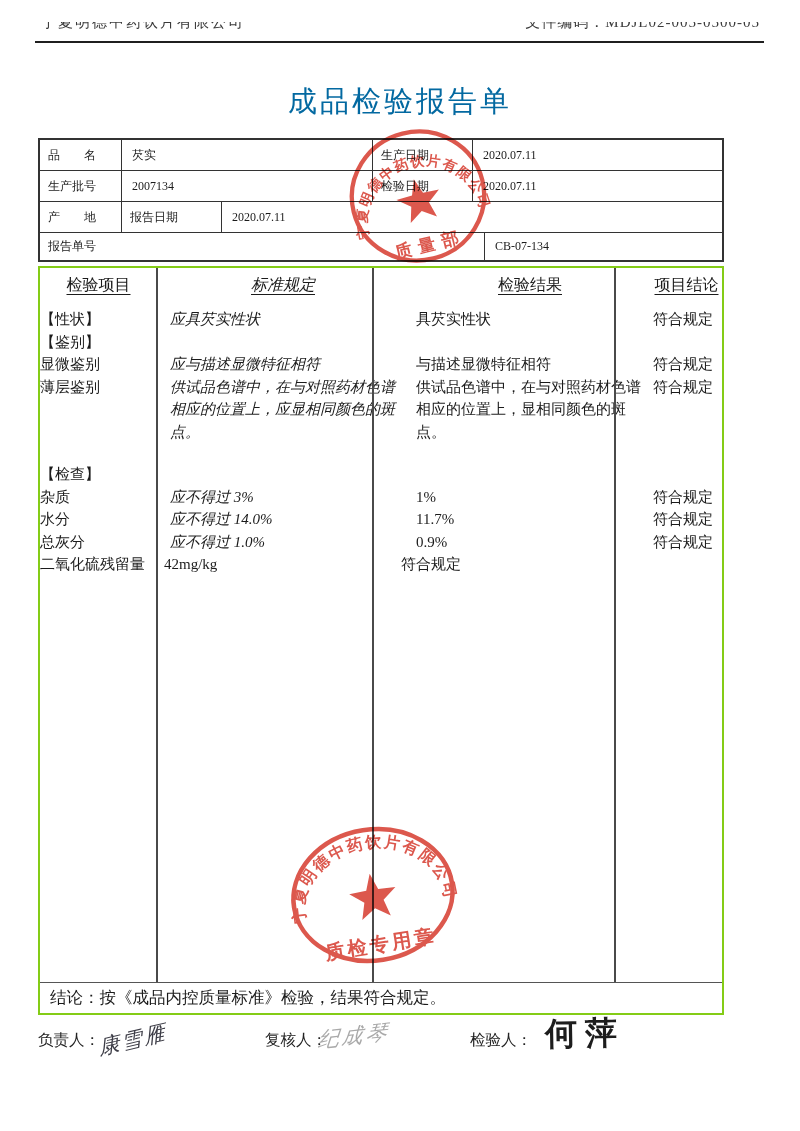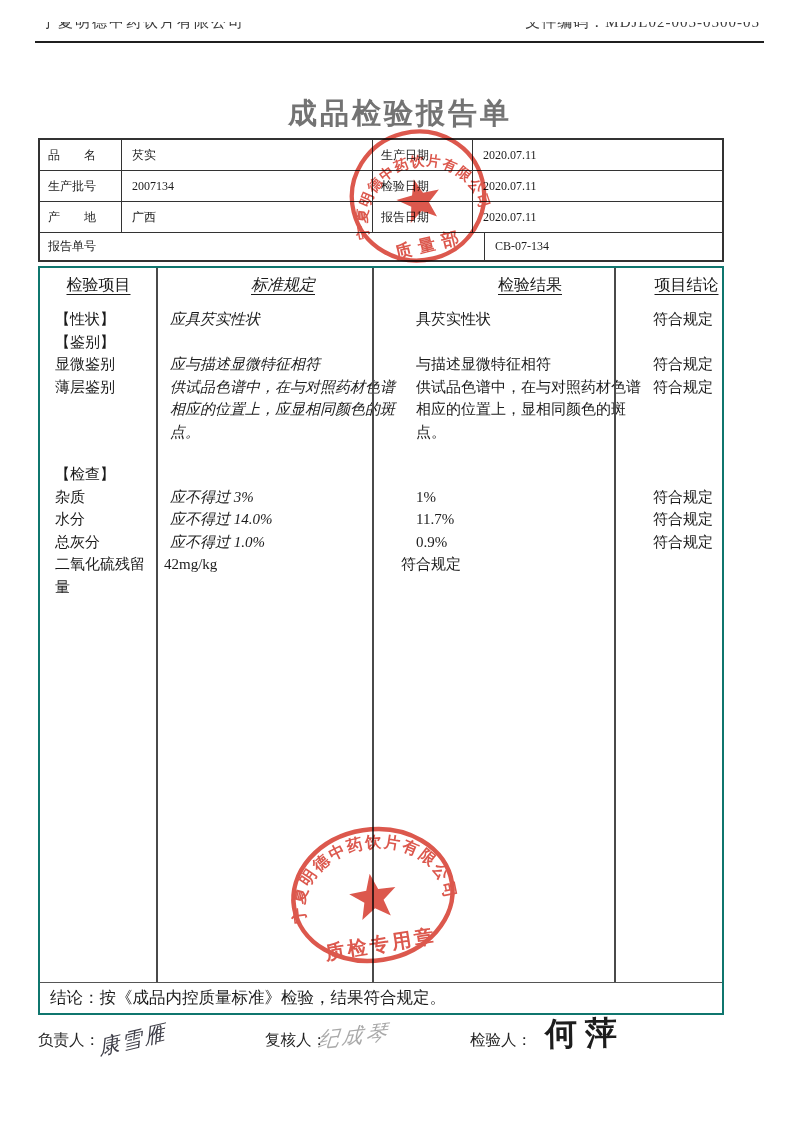--- a/index.html
+++ b/index.html
@@ -13,45 +13,45 @@
   
   .page-header { position:absolute; left:35px; right:36px; top:0; height:43px; border-bottom:2px solid #1f1f1f; }
   .page-header .clip { position:absolute; left:0; right:0; top:22px; height:19px; overflow:hidden; }
   .page-header .hl, .page-header .hr {
     position:absolute; top:-9px; font-size:15px; color:#3a3a3a; letter-spacing:2px; white-space:nowrap;
   }
   .page-header .hl { left:6px; }
   .page-header .hr { right:4px; letter-spacing:1px; }
 
   
-  .doc-title { position:absolute; top:94px; left:0; width:100%; text-align:center;
-    font-size:29px; font-weight:bold; letter-spacing:3px; color:#737373; }
+  .doc-title { position:absolute; top:82px; left:0; width:100%; text-align:center;
+    font-size:29px; font-weight:normal; letter-spacing:3px; color:#0369a1; }
 
   
   .info-table { position:absolute; left:38px; top:138px; width:686px; border:2px solid #333; font-size:12px; }
   .irow { display:flex; align-items:center; border-bottom:1.5px solid #333; height:31px; }
   .irow:last-child { border-bottom:none; height:27px; }
   .il1 { width:82px;  padding-left:8px;  border-right:1.5px solid #333; height:100%; display:flex; align-items:center; }
   .iv1 { width:251px; padding-left:10px; border-right:1.5px solid #333; height:100%; display:flex; align-items:center; }
   .il2 { width:100px; padding-left:8px;  border-right:1.5px solid #333; height:100%; display:flex; align-items:center; }
   .iv2 { flex:1; padding-left:10px; }
   .il-full { width:445px; padding-left:8px; border-right:1.5px solid #333; height:100%; display:flex; align-items:center; }
 
   
-  .main-table { position:absolute; left:38px; top:266px; width:686px; border:2px solid #0f766e; }
+  .main-table { position:absolute; left:38px; top:266px; width:686px; border:2px solid #84cc16; }
   .grid-area { position:relative; height:714px; }
   .vdiv { position:absolute; top:0; bottom:0; width:1.5px; background:#4a4a4a; }
   .vdiv.d1 { left:116px; } .vdiv.d2 { left:332px; } .vdiv.d3 { left:574px; }
   .thead-row { display:flex; height:34px; align-items:center; font-size:16px; }
   .thc { text-align:center; }
   .thc span { text-decoration:underline; text-underline-offset:4px; }
   .c1 { width:117px; } .c2 { width:252px;font-style:italic; } .c3 { width:242px; } .c4 { flex:1; }
   .tbody { padding-top:6px; font-size:15px; line-height:22.5px; }
   .vrow { display:flex; align-items:flex-start; min-height:21px; }
-  .vrow .c1 { padding-left:15px; }
+  .vrow .c1 { padding-left:0; }
   .vrow .c2 { padding-left:13px; padding-right:4px; }
   .vrow .c3 { padding-left:7px;  padding-right:4px; }
   .vrow .c4 { padding-left:2px; }
   .vrow.spacer { min-height:20px; }
   .conclusion-row { border-top:1.5px solid #555; height:31px; display:flex; align-items:center;
     padding-left:10px; font-size:16.5px; }
 
   
   .sign-row { position:absolute; left:0; top:1020px; width:100%; height:70px; font-size:15.5px; color:#222; }
   .slabel { position:absolute; top:10px; }
@@ -91,21 +91,20 @@
       <div class="iv2">2020.07.11</div>
     </div>
     <div class="irow">
       <div class="il1">生产批号</div>
       <div class="iv1">2007134</div>
       <div class="il2">检验日期</div>
       <div class="iv2">2020.07.11</div>
     </div>
     <div class="irow">
       <div class="il1">产　　地</div>
-      <div class="iv1">广西</div>
       <div class="il2">报告日期</div>
       <div class="iv2">2020.07.11</div>
     </div>
     <div class="irow">
       <div class="il-full">报告单号</div>
       <div class="iv2">CB-07-134</div>
     </div>
   </div>
 
   <div class="main-table">

